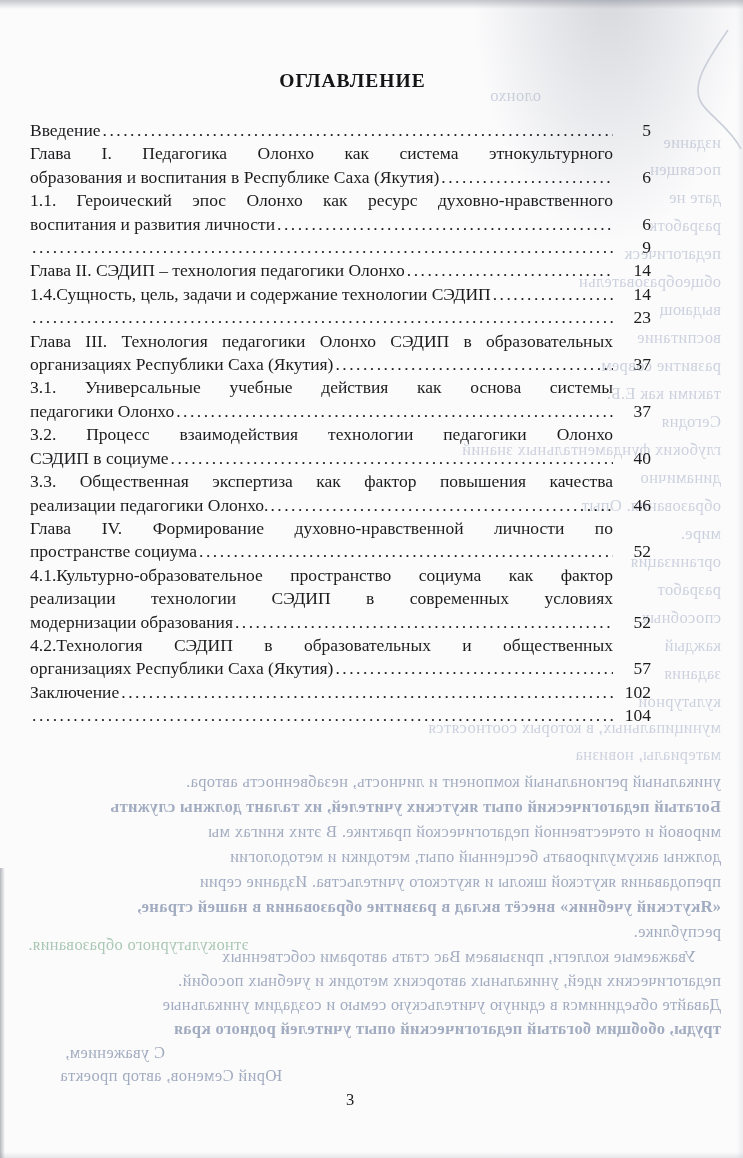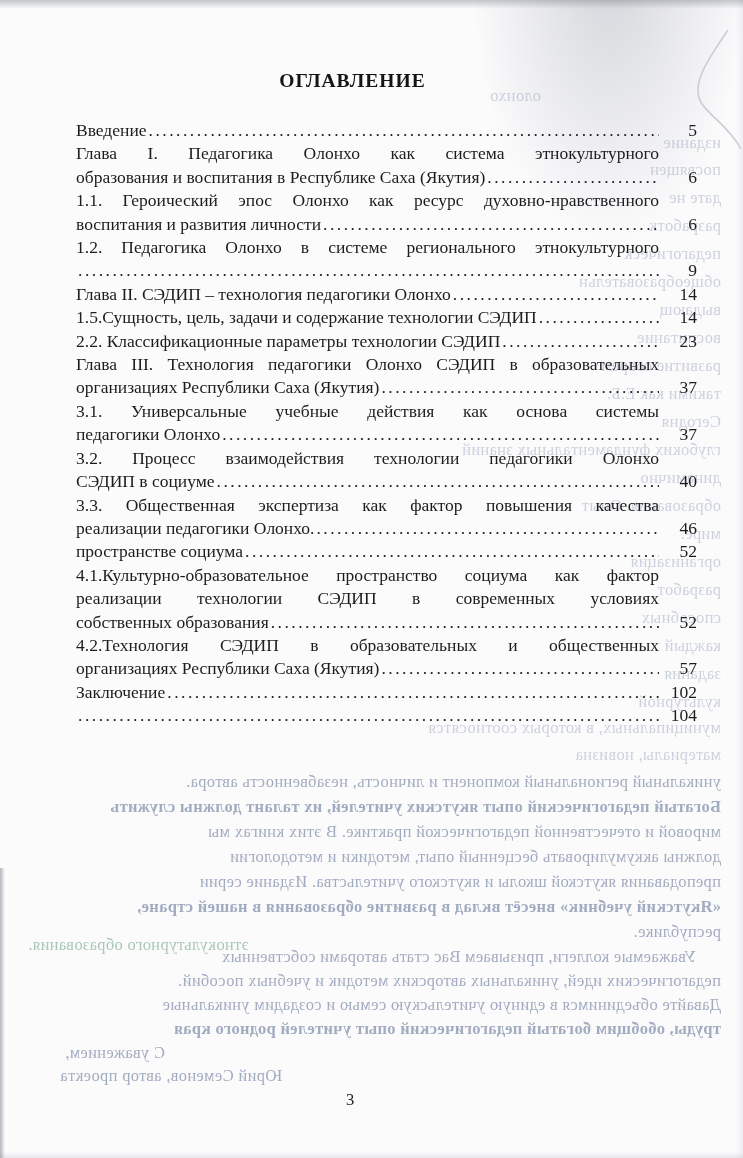--- a/index.html
+++ b/index.html
@@ -27,21 +27,21 @@
   .ghost-line.strong { font-weight:bold; }
   .ghost-line.green  { color:#9dbfa9; opacity:.85; }
   .ghost-line.end    { text-align:right; }
   
   .content { position:relative; z-index:1; padding:70px 0 0 30px; color:#1c1c1e; }
   .title {
     width:645px; text-align:center;
     font-size:19.5px; font-weight:bold; letter-spacing:1px;
     color:#141416;
   }
-  .toc { width:583px; margin-top:27px; font-size:17.5px; line-height:23.4px;margin-left:46px; }
+  .toc { width:583px; margin-top:27px; font-size:17.5px; line-height:23.4px; }
   .toc-entry { margin:0; }
   .line.fill { text-align:justify; text-align-last:justify; white-space:nowrap; }
   .line.last { display:flex; align-items:baseline; }
   .line.last .txt  { white-space:pre; }
   .line.last .dots {
     flex:1 1 auto; overflow:hidden; white-space:nowrap;
     letter-spacing:2.5px; margin-left:2px; min-width:14px;
     color:#202022;
   }
   .line.last .num  { flex:0 0 36px; margin-left:2px; margin-right:-38px; text-align:right; }
@@ -126,43 +126,41 @@
         </div>
         <div class="toc-entry">
           <div class="line fill">1.1. Героический эпос Олонхо как ресурс духовно-нравственного</div>
           <div class="line last">
             <span class="txt">воспитания и развития личности</span>
             <span class="dots">................................................................................................................................................................</span>
             <span class="num">6</span>
           </div>
         </div>
         <div class="toc-entry">
-          <div class="line fill">1.2. Педагогика Олонхо в системе регионального этнокультурного</div>
           <div class="line last">
             <span class="dots">................................................................................................................................................................</span>
             <span class="num">9</span>
           </div>
         </div>
         <div class="toc-entry">
           <div class="line last">
             <span class="txt">Глава II. СЭДИП – технология педагогики Олонхо</span>
             <span class="dots">................................................................................................................................................................</span>
             <span class="num">14</span>
           </div>
         </div>
         <div class="toc-entry">
           <div class="line last">
-            <span class="txt">1.5.Сущность, цель, задачи и содержание технологии СЭДИП</span>
+            <span class="txt">1.4.Сущность, цель, задачи и содержание технологии СЭДИП</span>
             <span class="dots">................................................................................................................................................................</span>
             <span class="num">14</span>
           </div>
         </div>
         <div class="toc-entry">
           <div class="line last">
-            <span class="txt">2.2. Классификационные параметры технологии СЭДИП</span>
             <span class="dots">................................................................................................................................................................</span>
             <span class="num">23</span>
           </div>
         </div>
         <div class="toc-entry">
           <div class="line fill">Глава III. Технология педагогики Олонхо СЭДИП в образовательных</div>
           <div class="line last">
             <span class="txt">организациях Республики Саха (Якутия)</span>
             <span class="dots">................................................................................................................................................................</span>
             <span class="num">37</span>
@@ -186,31 +184,32 @@
         </div>
         <div class="toc-entry">
           <div class="line fill">3.3. Общественная экспертиза как фактор повышения качества</div>
           <div class="line last">
             <span class="txt">реализации педагогики Олонхо.</span>
             <span class="dots">................................................................................................................................................................</span>
             <span class="num">46</span>
           </div>
         </div>
         <div class="toc-entry">
+          <div class="line fill">Глава IV. Формирование духовно-нравственной личности по</div>
           <div class="line last">
             <span class="txt">пространстве социума</span>
             <span class="dots">................................................................................................................................................................</span>
             <span class="num">52</span>
           </div>
         </div>
         <div class="toc-entry">
           <div class="line fill">4.1.Культурно-образовательное пространство социума как фактор</div>
           <div class="line fill">реализации технологии СЭДИП в современных условиях</div>
           <div class="line last">
-            <span class="txt">собственных образования</span>
+            <span class="txt">модернизации образования</span>
             <span class="dots">................................................................................................................................................................</span>
             <span class="num">52</span>
           </div>
         </div>
         <div class="toc-entry">
           <div class="line fill">4.2.Технология СЭДИП в образовательных и общественных</div>
           <div class="line last">
             <span class="txt">организациях Республики Саха (Якутия)</span>
             <span class="dots">................................................................................................................................................................</span>
             <span class="num">57</span>

